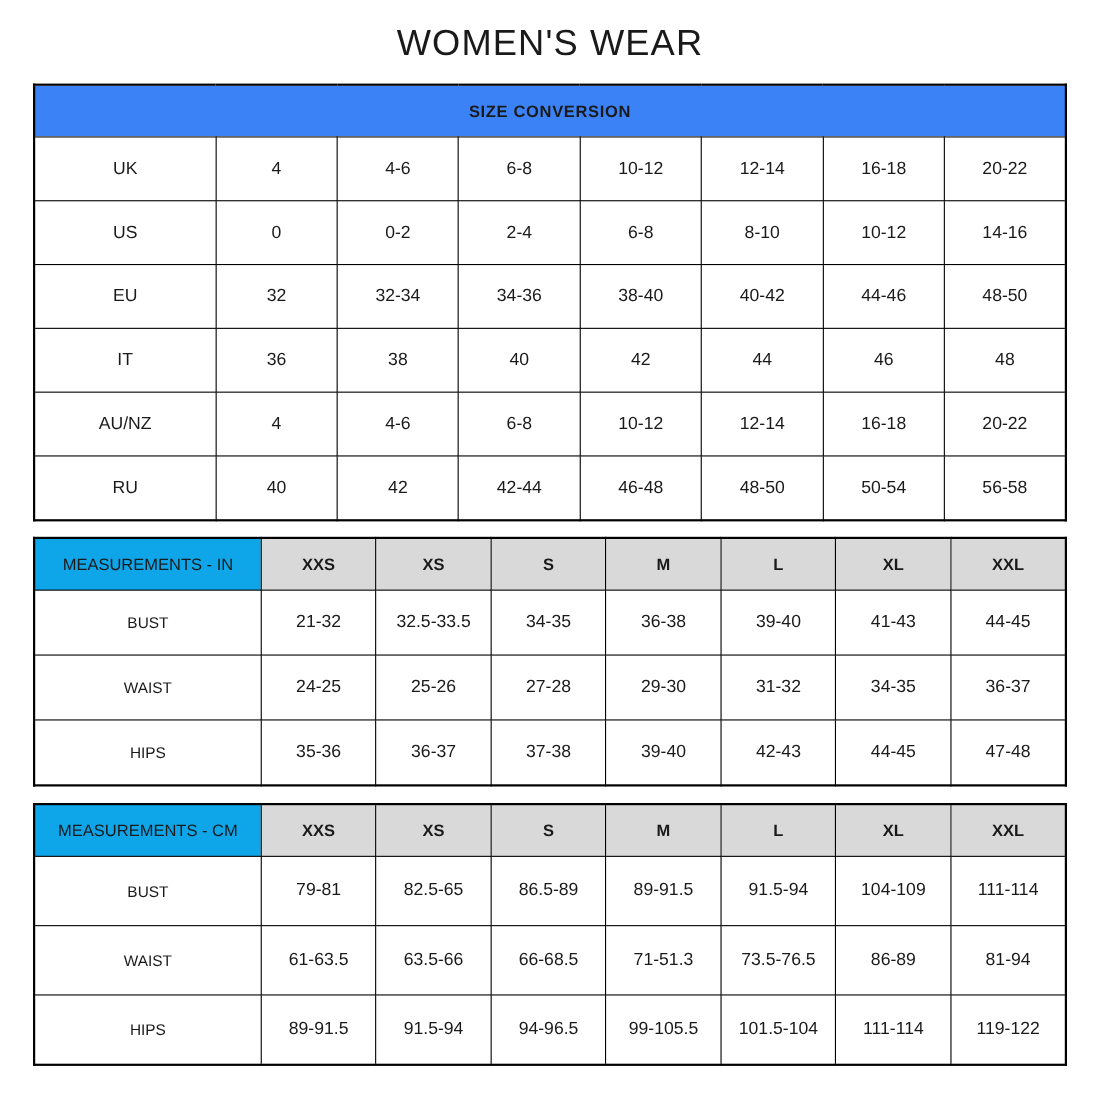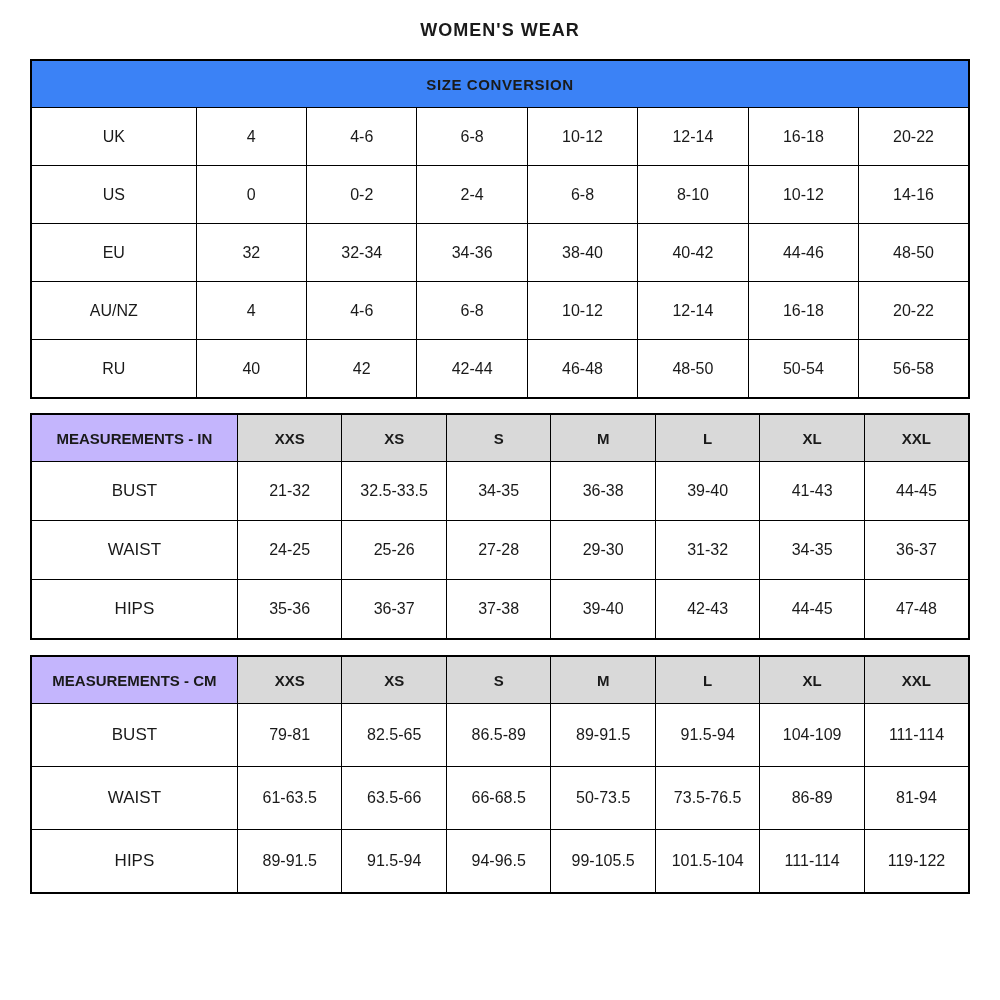--- a/index.html
+++ b/index.html
@@ -9,22 +9,22 @@
   }
   .page {
     width: 1000px;
     height: 1000px;
     box-sizing: border-box;
     padding: 12px 30px 14px 30px;
     background: #ffffff;
   }
   .title {
     text-align: center;
-    font-size: 18px;
-    font-weight: 700;
+    font-size: 33px;
+    font-weight: 400;
     letter-spacing: 1px;
     margin: 8px 0 18px 0;
   }
   table {
     width: 100%;
     border-collapse: collapse;
     table-layout: fixed;
     border: 2px solid #000;
   }
   th, td {
@@ -47,26 +47,26 @@
     font-size: 15px;
     height: 42px;
   }
   
   .conv { margin-bottom: 14px; }
   .conv tbody td { font-size: 16px; height: 53px; }
   .conv tbody .rowlabel { font-size: 16px; }
   
   .meas { margin-bottom: 15px; }
   .meas .headlabel {
-    background: #c4b5fd;
-    font-weight: bold;
+    background: #0ea5e9;
+    font-weight: normal;
     font-size: 15px;
     height: 42px;
   }
-  .meas tbody .rowlabel { font-size: 17px; }
+  .meas tbody .rowlabel { font-size: 14px; }
   .meas tbody .val { font-size: 16px; }
   .meas-in tbody td { height: 54px; }
   .meas-cm tbody td { height: 58px; }
 </style>
 </head>
 <body>
 
 <div class="page">
 
   <h1 class="title">WOMEN'S WEAR</h1>
@@ -110,20 +110,30 @@
         </tr>
         <tr>
           <td class="rowlabel">EU</td>
           <td class="val">32</td>
           <td class="val">32-34</td>
           <td class="val">34-36</td>
           <td class="val">38-40</td>
           <td class="val">40-42</td>
           <td class="val">44-46</td>
           <td class="val">48-50</td>
+        </tr>
+        <tr>
+          <td class="rowlabel">IT</td>
+          <td class="val">36</td>
+          <td class="val">38</td>
+          <td class="val">40</td>
+          <td class="val">42</td>
+          <td class="val">44</td>
+          <td class="val">46</td>
+          <td class="val">48</td>
         </tr>
         <tr>
           <td class="rowlabel">AU/NZ</td>
           <td class="val">4</td>
           <td class="val">4-6</td>
           <td class="val">6-8</td>
           <td class="val">10-12</td>
           <td class="val">12-14</td>
           <td class="val">16-18</td>
           <td class="val">20-22</td>
@@ -230,21 +240,21 @@
           <td class="val">89-91.5</td>
           <td class="val">91.5-94</td>
           <td class="val">104-109</td>
           <td class="val">111-114</td>
         </tr>
         <tr>
           <td class="rowlabel">WAIST</td>
           <td class="val">61-63.5</td>
           <td class="val">63.5-66</td>
           <td class="val">66-68.5</td>
-          <td class="val">50-73.5</td>
+          <td class="val">71-51.3</td>
           <td class="val">73.5-76.5</td>
           <td class="val">86-89</td>
           <td class="val">81-94</td>
         </tr>
         <tr>
           <td class="rowlabel">HIPS</td>
           <td class="val">89-91.5</td>
           <td class="val">91.5-94</td>
           <td class="val">94-96.5</td>
           <td class="val">99-105.5</td>

